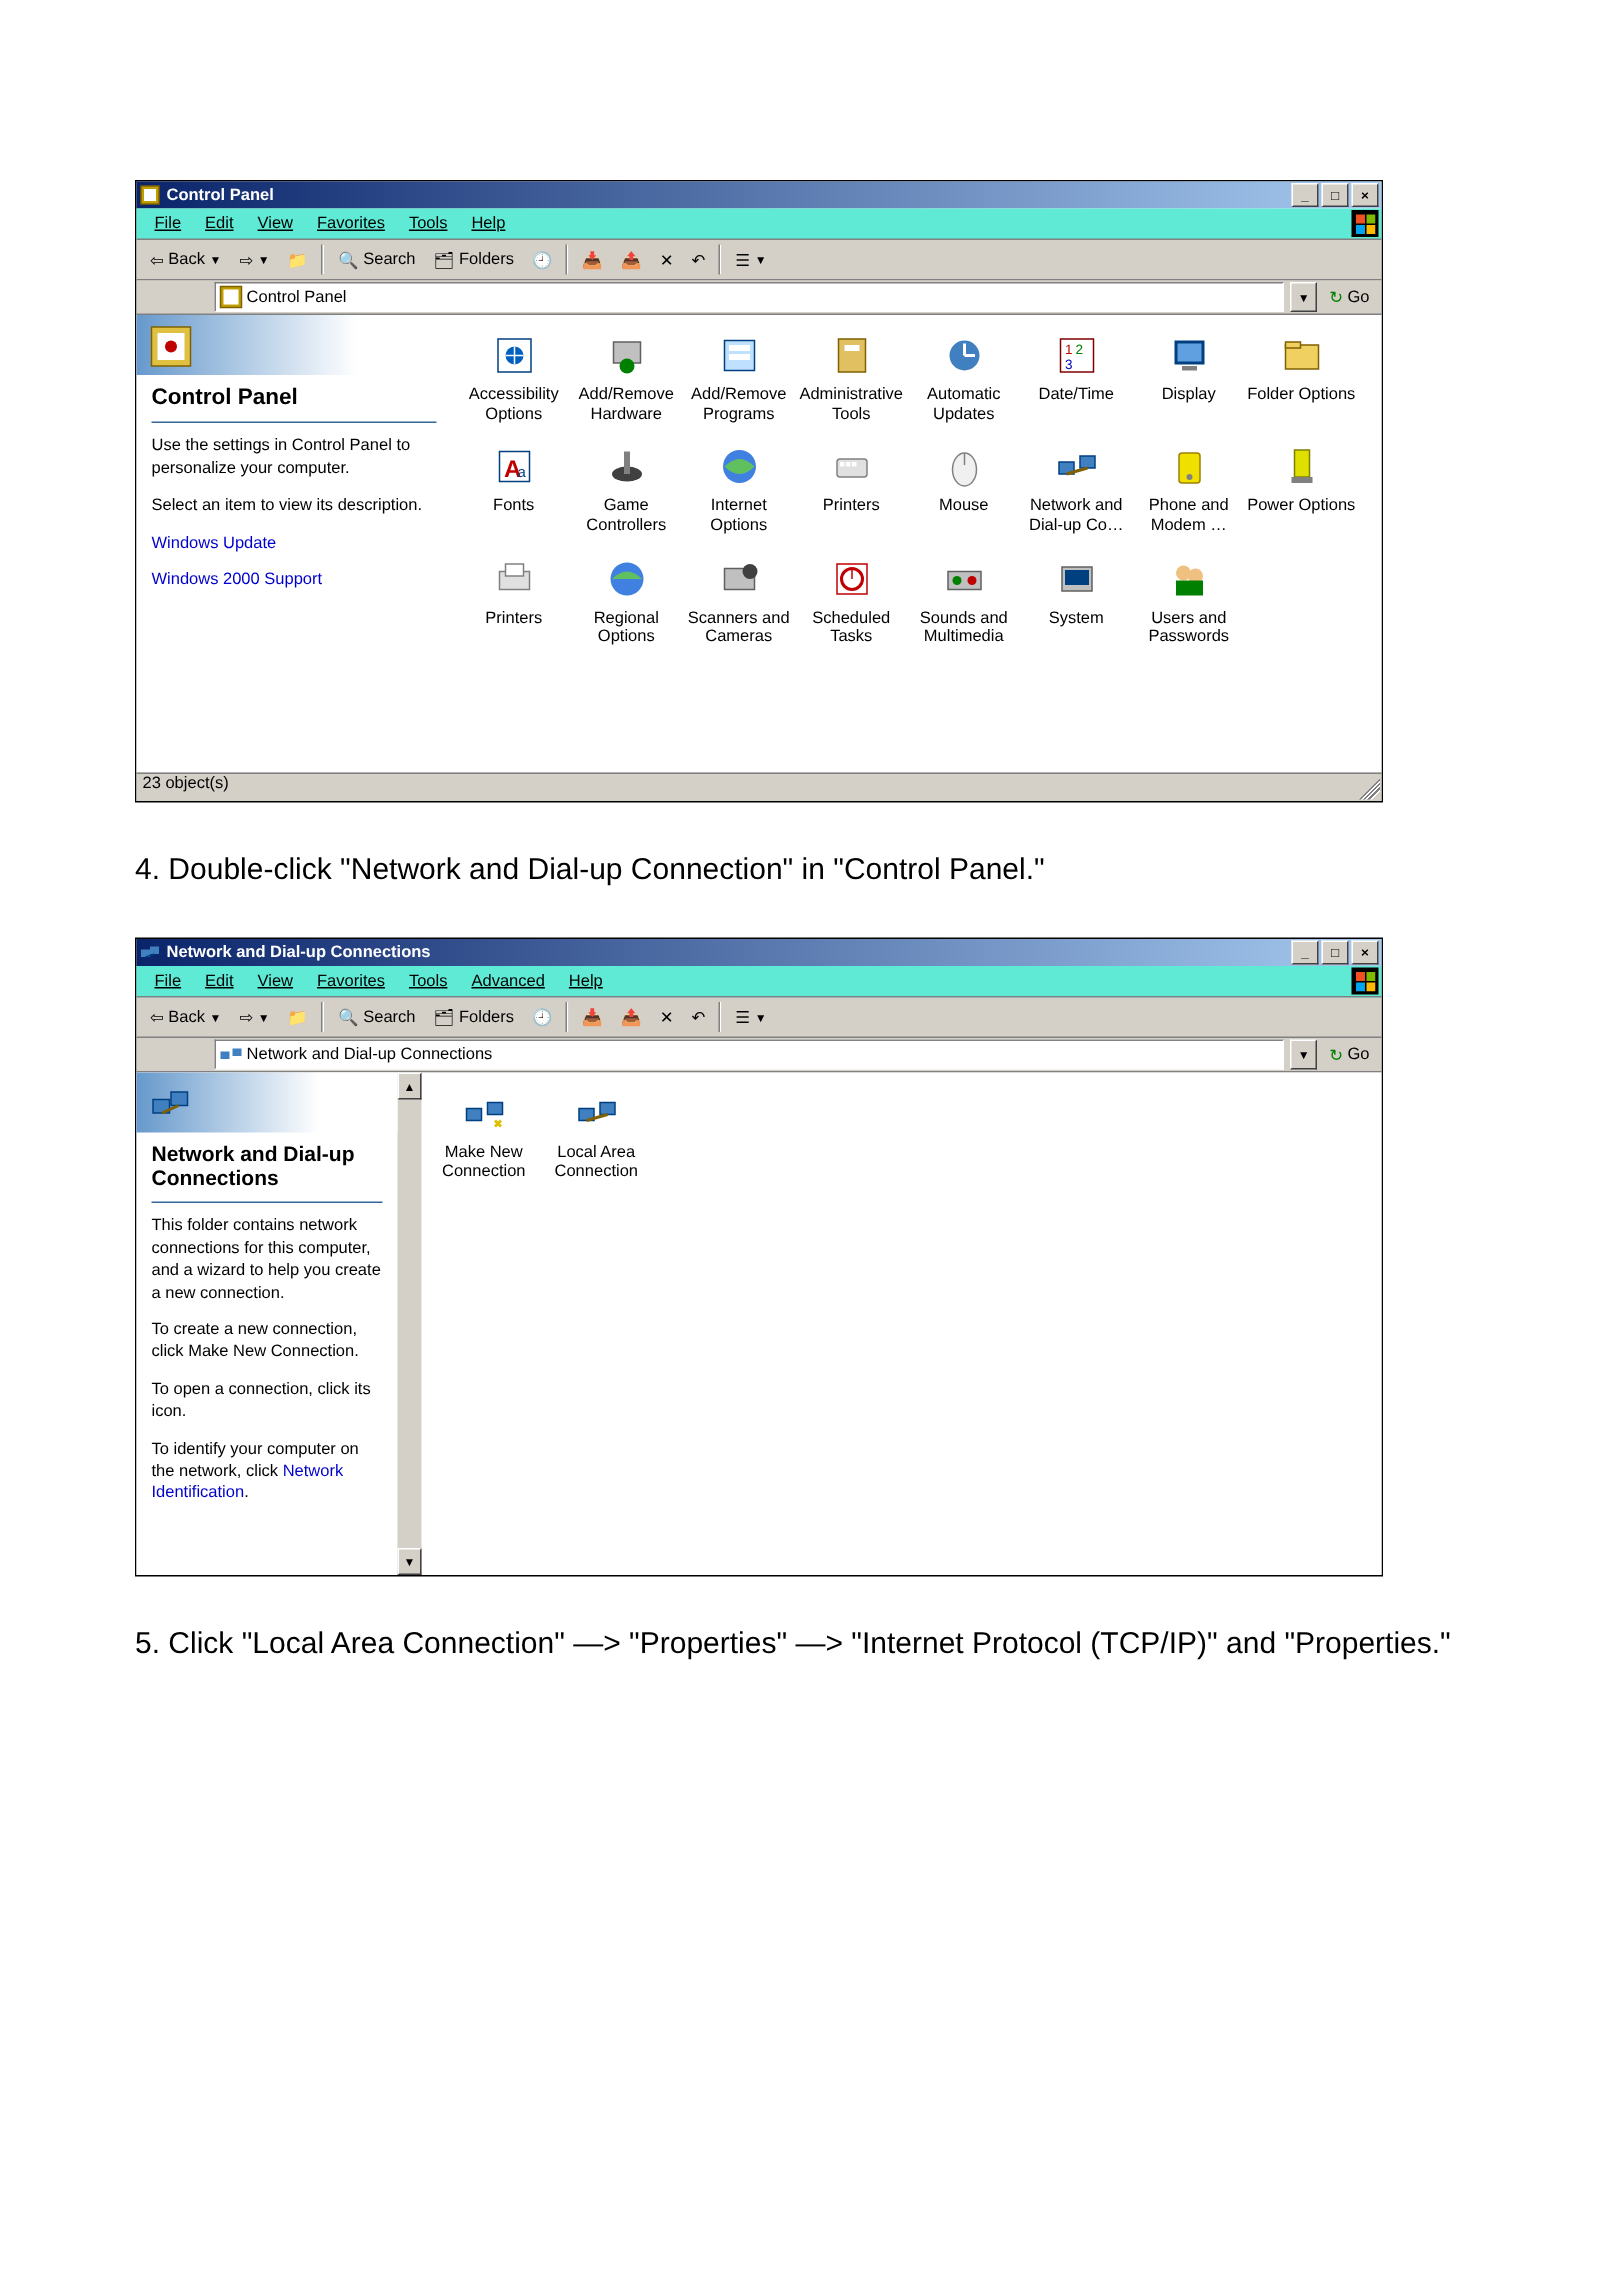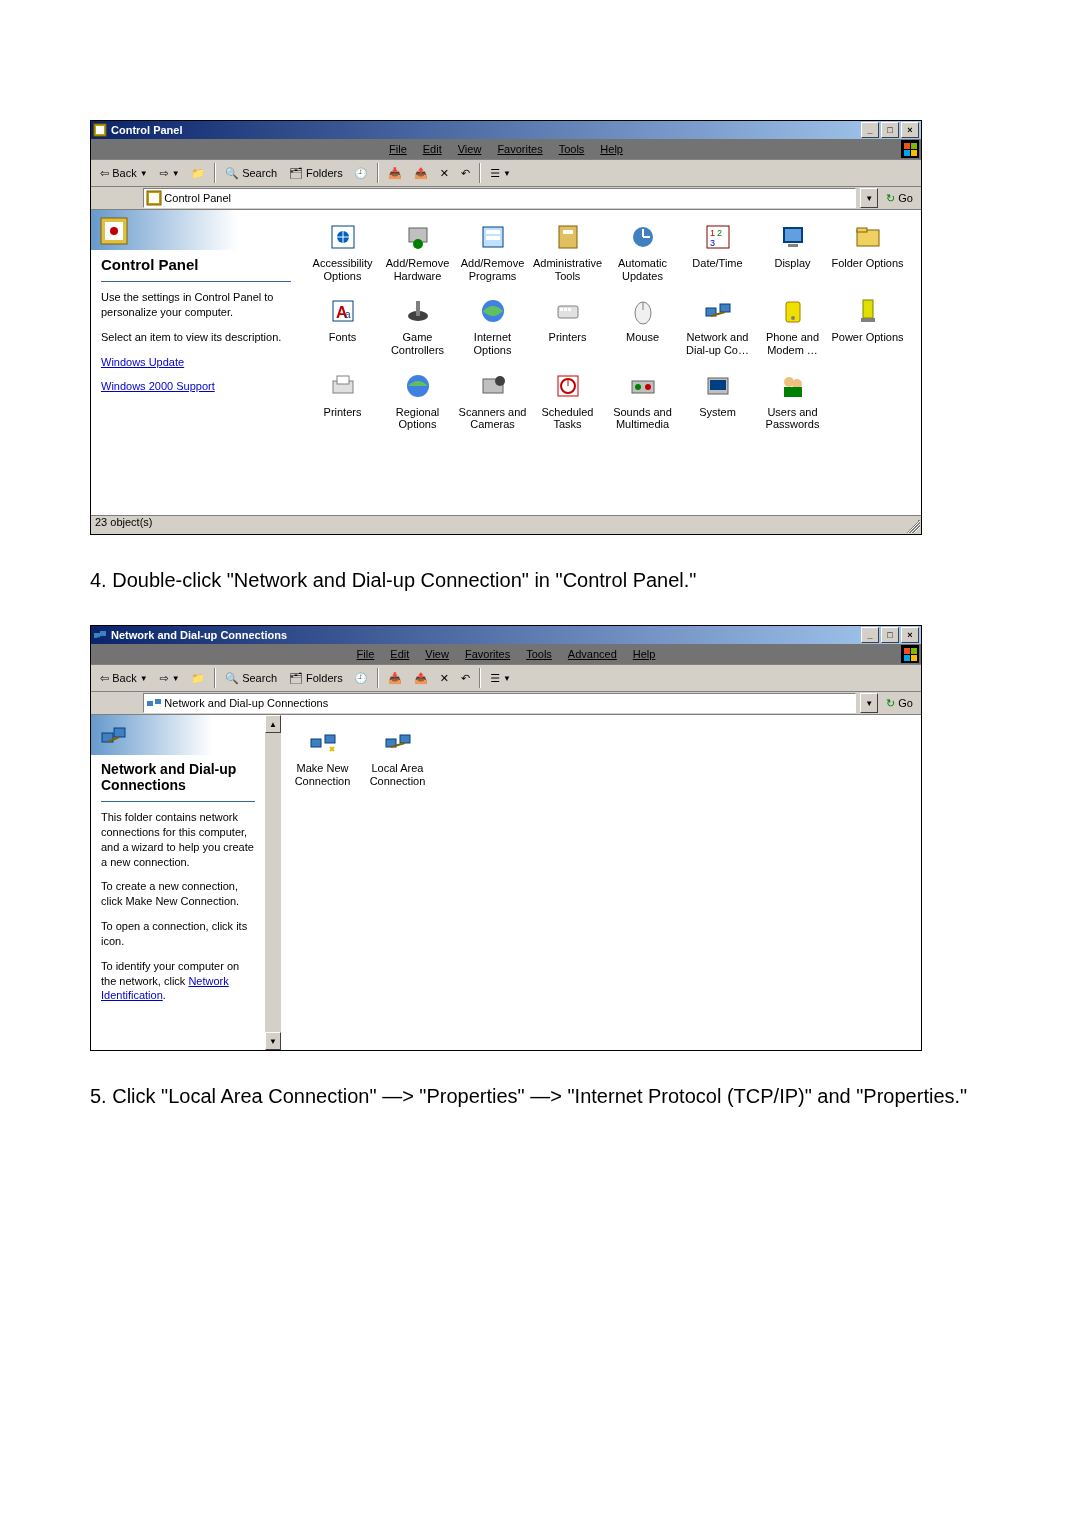--- a/index.html
+++ b/index.html
@@ -55,28 +55,27 @@
     width:16px;height:14px;
     background:#d4d0c8;
     border:1px solid #fff;
     border-right-color:#404040;border-bottom-color:#404040;
     font-size:9px;font-weight:bold;
     display:flex;align-items:center;justify-content:center;
     color:#000;
     font-family:Arial;
   }
   .menubar{
-    background:#737373;
+    background:#5eead4;
     display:flex;
     align-items:center;
     height:20px;
     padding:0 4px;
     border-bottom:1px solid #808080;
     position:relative;
-    justify-content:center;
   }
   .menu-item{padding:2px 8px;}
   .menu-logo{
     position:absolute;right:2px;top:1px;
     width:18px;height:18px;
     background:#000;
     display:flex;align-items:center;justify-content:center;
   }
   .menu-logo svg{display:block}
   .toolbar{
@@ -138,21 +137,21 @@
     font-weight:bold;font-size:15px;
     margin-bottom:4px;
     padding-bottom:4px;
     font-family:Arial;
   }
   .sp-title-underline{
     height:1px;background:#336699;margin-bottom:8px;
   }
   .sp-text{margin-bottom:10px;line-height:1.35;}
   .sp-bold{font-weight:normal;}
-  .sp-link{color:#0000cc;text-decoration:underline;cursor:pointer;}
+  .sp-link{color:#0000cc;cursor:pointer;}
   .iconview{
     flex:1;
     padding:8px 4px;
     display:flex;flex-wrap:wrap;align-content:flex-start;
   }
   .cp-item{
     width:75px;
     text-align:center;
     margin:2px 0 10px 0;
     font-size:11px;

